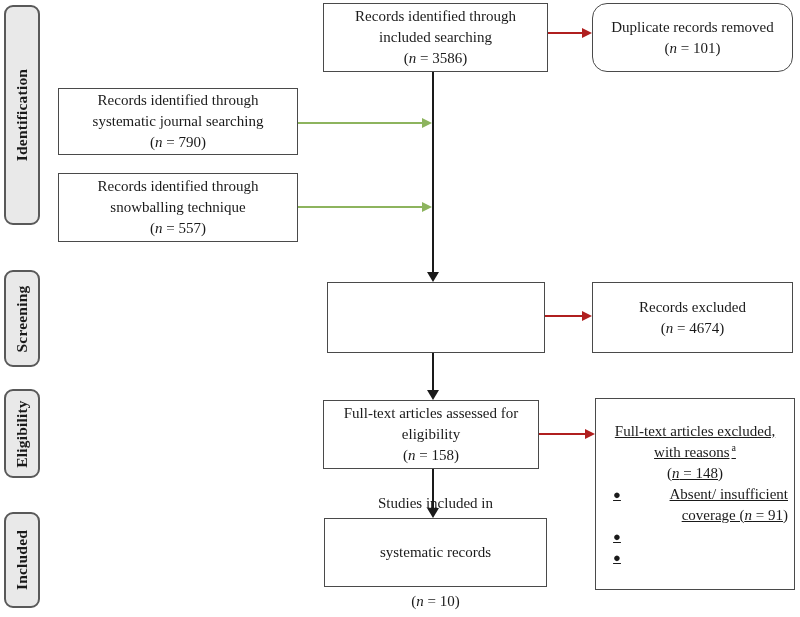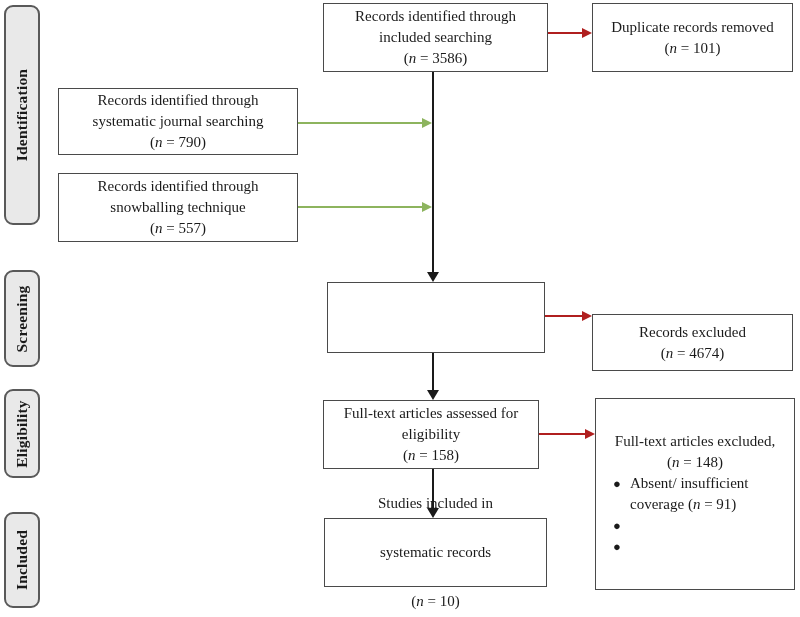--- a/index.html
+++ b/index.html
@@ -23,21 +23,21 @@
     display:flex;flex-direction:column;justify-content:center;align-items:center;
     text-align:center;font-size:15px;line-height:21px;
   }
   .wbox i{font-style:italic;}
   .bline{width:100%;}
   sup.fnote{font-size:10px;line-height:0;margin-left:2px;}
   
   .reasons{list-style:none;margin:0;padding:0 4px 0 8px;text-align:left;width:100%;box-sizing:border-box;}
   .reasons li{display:flex;align-items:flex-start;}
   .reasons .bullet{flex:none;width:26px;text-align:center;font-size:13px;line-height:21px;}
-  .reasons .rtext{flex:1;padding-right:2px;}
+  .reasons .rtext{flex:1;padding-right:2px;text-align:right;}
   
   .vline{position:absolute;width:1.5px;background:#1a1a1a;}
   .hline{position:absolute;height:2px;}
   .hline.red{background:#b01f1f;}
   .hline.green{background:#8db45e;}
   
   .ah-down{position:absolute;width:0;height:0;
     border-left:6px solid transparent;border-right:6px solid transparent;border-top:10px solid #1a1a1a;}
   .ah-right{position:absolute;width:0;height:0;
     border-top:5px solid transparent;border-bottom:5px solid transparent;}
@@ -61,53 +61,56 @@
   <div class="stage" style="top:512px;height:96px;">
     <span>Included</span>
   </div>
 
   <div class="wbox" style="left:323px;top:3px;width:225px;height:69px;">
     <div class="bline">Records identified through</div>
     <div class="bline">included searching</div>
     <div class="bline">(<i>n</i> = 3586)</div>
   </div>
 
-  <div class="wbox" style="left:592px;top:3px;width:201px;height:69px;">
+  <div class="wbox" style="left:592px;top:3px;width:201px;height:69px;border-radius:15px;">
     <div class="bline">Duplicate records removed</div>
     <div class="bline">(<i>n</i> = 101)</div>
   </div>
 
   <div class="wbox" style="left:58px;top:88px;width:240px;height:67px;">
     <div class="bline">Records identified through</div>
     <div class="bline">systematic journal searching</div>
     <div class="bline">(<i>n</i> = 790)</div>
   </div>
 
   <div class="wbox" style="left:58px;top:173px;width:240px;height:69px;">
     <div class="bline">Records identified through</div>
     <div class="bline">snowballing technique</div>
     <div class="bline">(<i>n</i> = 557)</div>
   </div>
 
   <div class="wbox" style="left:327px;top:282px;width:218px;height:71px;">
   </div>
 
-  <div class="wbox" style="left:592px;top:282px;width:201px;height:57px;margin-top:32px;">
+  <div class="wbox" style="left:592px;top:282px;width:201px;height:71px;">
     <div class="bline">Records excluded</div>
     <div class="bline">(<i>n</i> = 4674)</div>
   </div>
 
   <div class="wbox" style="left:323px;top:400px;width:216px;height:69px;align-items:flex-end;">
     <div class="bline">Full-text articles assessed for</div>
     <div class="bline">eligibility</div>
     <div class="bline">(<i>n</i> = 158)</div>
   </div>
 
-  <div class="wbox" style="left:595px;top:398px;width:200px;height:192px;">
+  <div class="wbox" style="left:595px;top:398px;width:200px;height:192px;text-decoration:underline;">
     <div class="bline">Full-text articles excluded,</div>
+    <div class="bline">
+      <span>with reasons</span><sup class="fnote">a</sup>
+    </div>
     <div class="bline">(<i>n</i> = 148)</div>
     <ul class="reasons">
       <li>
         <span class="bullet">●</span>
         <span class="rtext">Absent/ insufficient coverage (<i>n</i> = 91)</span>
       </li>
       <li>
         <span class="bullet">●</span>
       </li>
       <li>

